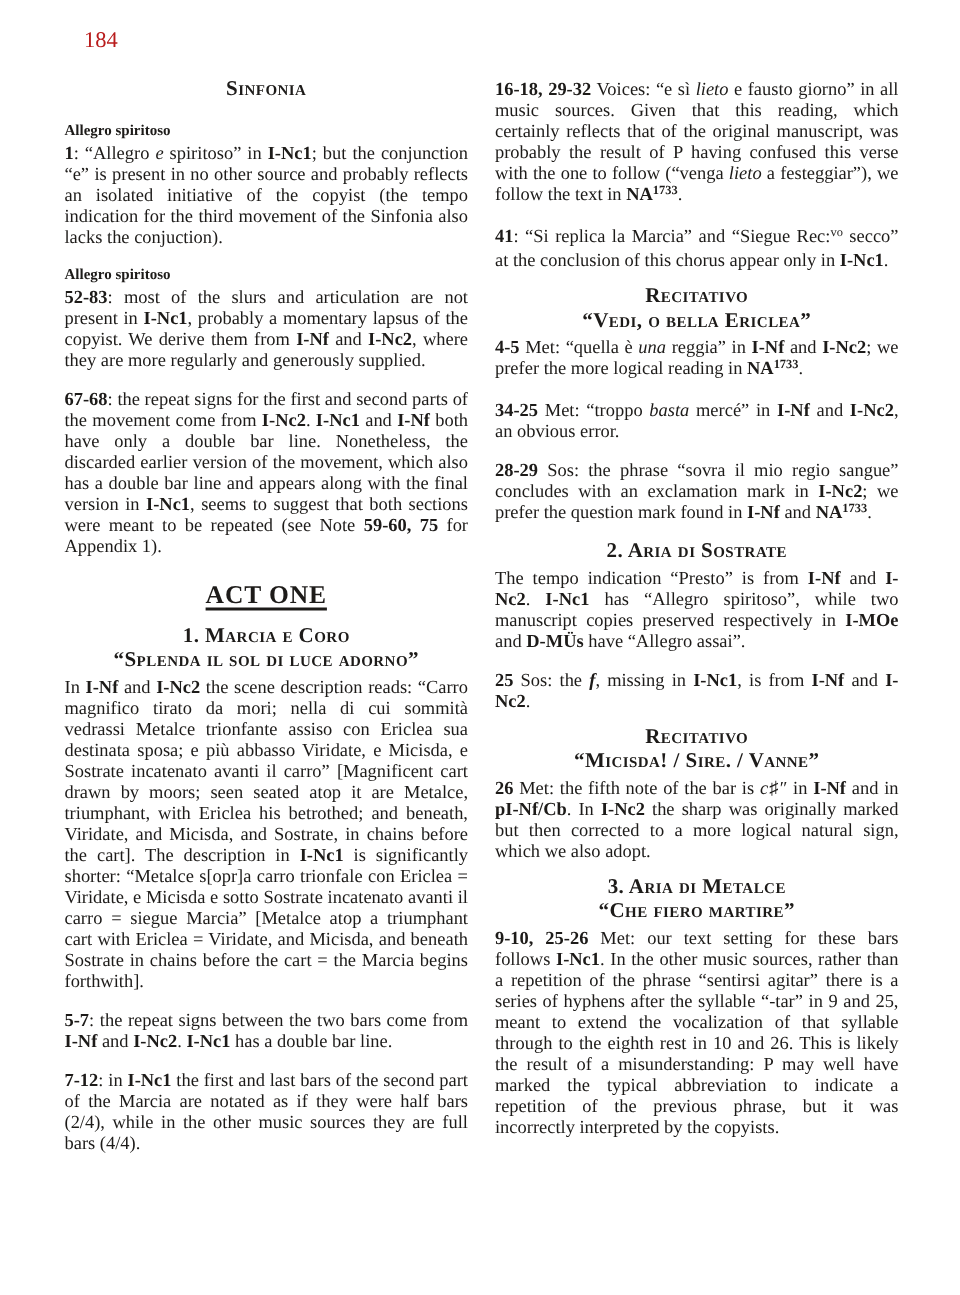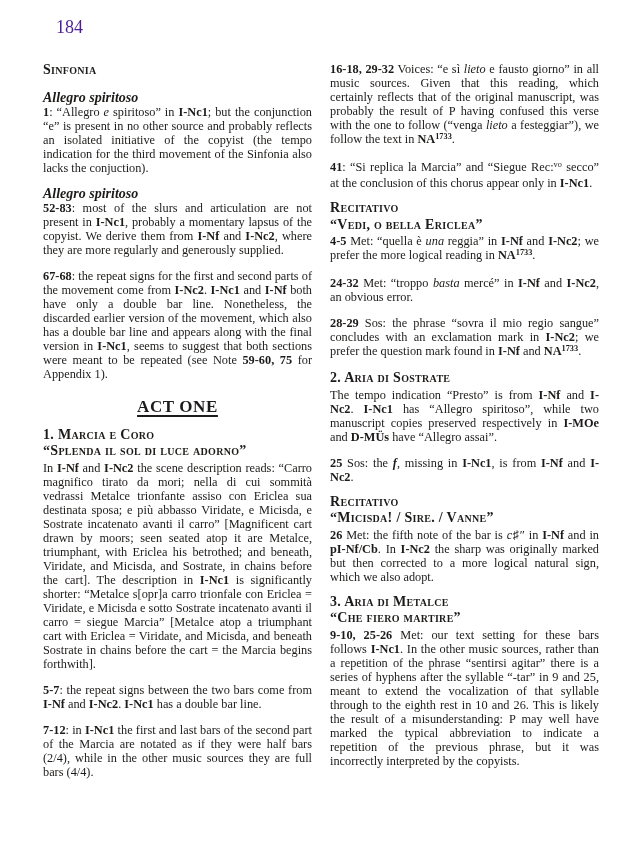--- a/index.html
+++ b/index.html
@@ -16,52 +16,51 @@
   }
   .page {
     box-sizing: border-box;
     width: 640px;
     height: 863px;
     padding: 20px 42px 0 43px;
     background: #ffffff;
     overflow: hidden;
   }
   .page-number {
-    font-size: 18px;
+    font-size: 15px;
     line-height: 14px;
     margin-left: 13px;
-    margin-bottom: 28px;
-    color: #4c1d95;
+    margin-bottom: 18px;
+    color: #b91c1c;
   }
   .columns {
     display: flex;
     gap: 18px;
   }
   .column {
     width: 269px;
     min-width: 269px;
   }
   .block { margin-top: 0; }
   .para {
     font-size: 12.3px;
     line-height: 14px;
     text-align: justify;
     margin-top: 12px;
     hyphens: none;
   }
   .subheading {
-    font-size: 14px;
+    font-size: 10px;
     line-height: 14px;
     font-weight: bold;
     margin-top: 12px;
-    font-style: italic;
   }
   .subheading + .para { margin-top: 0; }
   .section-heading {
-    text-align: left;
+    text-align: center;
     font-variant: small-caps;
     font-variant-caps: small-caps;
     font-weight: bold;
     font-size: 14px;
     line-height: 16.5px;
     letter-spacing: 0.3px;
     margin-top: 10px;
   }
   .section-heading + .para { margin-top: 1px; }
   .act-heading {
@@ -114,21 +113,21 @@
         <div class="block para"><span class="run-b">7-12</span><span class="run-plain">: in </span><span class="run-b">I-Nc1</span><span class="run-plain"> the first and last bars of the second part of the Marcia are notated as if they were half bars (2/4), while in the other music sources they are full bars (4/4).</span></div>
       </div>
     <div class="column">
         <div class="block para"><span class="run-b">16-18, 29-32</span><span class="run-plain"> Voices: “e sì </span><span class="run-i">lieto</span><span class="run-plain"> e fausto giorno” in all music sources. Given that this reading, which certainly reflects that of the original manuscript, was probably the result of P having confused this verse with the one to follow (“venga </span><span class="run-i">lieto</span><span class="run-plain"> a festeggiar”), we follow the text in </span><span class="run-b">NA</span><span class="run-b run-sup">1733</span><span class="run-plain">.</span></div>
         <div class="block para"><span class="run-b">41</span><span class="run-plain">: “Si replica la Marcia” and “Siegue Rec:</span><span class="run-sup">vo</span><span class="run-plain"> secco” at the conclusion of this chorus appear only in </span><span class="run-b">I-Nc1</span><span class="run-plain">.</span></div>
         <div class="block section-heading">
           <div class="heading-line"><span class="run-plain">Recitativo</span></div>
           <div class="heading-line"><span class="run-plain">“Vedi, o bella Ericlea”</span></div>
         </div>
         <div class="block para"><span class="run-b">4-5</span><span class="run-plain"> Met: “quella è </span><span class="run-i">una</span><span class="run-plain"> reggia” in </span><span class="run-b">I-Nf</span><span class="run-plain"> and </span><span class="run-b">I-Nc2</span><span class="run-plain">; we prefer the more logical reading in </span><span class="run-b">NA</span><span class="run-b run-sup">1733</span><span class="run-plain">.</span></div>
-        <div class="block para"><span class="run-b">24-32</span><span class="run-plain"> Met: “troppo </span><span class="run-i">basta</span><span class="run-plain"> mercé” in </span><span class="run-b">I-Nf</span><span class="run-plain"> and </span><span class="run-b">I-Nc2</span><span class="run-plain">, an obvious error.</span></div>
+        <div class="block para"><span class="run-b">34-25</span><span class="run-plain"> Met: “troppo </span><span class="run-i">basta</span><span class="run-plain"> mercé” in </span><span class="run-b">I-Nf</span><span class="run-plain"> and </span><span class="run-b">I-Nc2</span><span class="run-plain">, an obvious error.</span></div>
         <div class="block para"><span class="run-b">28-29</span><span class="run-plain"> Sos: the phrase “sovra il mio regio sangue” concludes with an exclamation mark in </span><span class="run-b">I-Nc2</span><span class="run-plain">; we prefer the question mark found in </span><span class="run-b">I-Nf</span><span class="run-plain"> and </span><span class="run-b">NA</span><span class="run-b run-sup">1733</span><span class="run-plain">.</span></div>
         <div class="block section-heading">
           <div class="heading-line"><span class="run-plain">2. Aria di Sostrate</span></div>
         </div>
         <div class="block para"><span class="run-plain">The tempo indication “Presto” is from </span><span class="run-b">I-Nf</span><span class="run-plain"> and </span><span class="run-b">I-Nc2</span><span class="run-plain">. </span><span class="run-b">I-Nc1</span><span class="run-plain"> has “Allegro spiritoso”, while two manuscript copies preserved respectively in </span><span class="run-b">I-MOe</span><span class="run-plain"> and </span><span class="run-b">D-MÜs</span><span class="run-plain"> have “Allegro assai”.</span></div>
         <div class="block para"><span class="run-b">25</span><span class="run-plain"> Sos: the </span><span class="run-bi">f</span><span class="run-plain">, missing in </span><span class="run-b">I-Nc1</span><span class="run-plain">, is from </span><span class="run-b">I-Nf</span><span class="run-plain"> and </span><span class="run-b">I-Nc2</span><span class="run-plain">.</span></div>
         <div class="block section-heading">
           <div class="heading-line"><span class="run-plain">Recitativo</span></div>
           <div class="heading-line"><span class="run-plain">“Micisda! / Sire. / Vanne”</span></div>
         </div>

